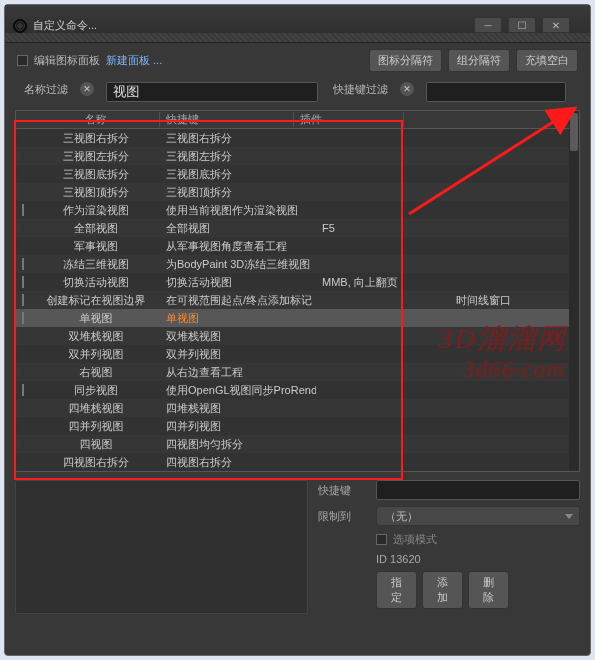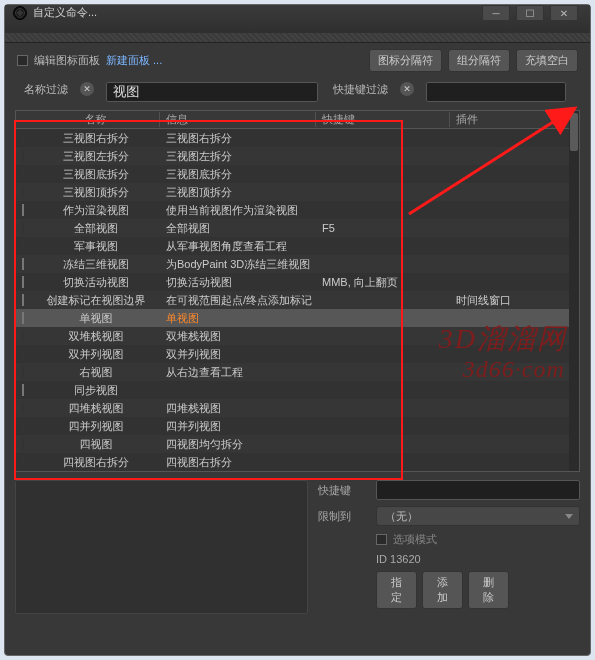--- a/index.html
+++ b/index.html
@@ -1,22 +1,22 @@
 <!DOCTYPE html>
 <html><head>
 <meta charset="utf-8">
 <style>
   * { box-sizing: border-box; margin: 0; padding: 0; }
   body { width: 595px; height: 660px; font-family: "Microsoft YaHei", sans-serif; font-size: 11px; position: relative; overflow: hidden; }
   .outer { background: #dde6f0; padding: 4px; width: 595px; height: 660px; }
   .window { width: 587px; height: 652px; background: #383838; border-radius: 4px; border: 1px solid #666; position: relative; }
   .titlebar {
     height: 28px; background: linear-gradient(#3a3a3a,#2f2f2f);
-    display: flex; align-items: flex-start; justify-content: space-between;
-    padding: 0 12px 0 8px; color: #d0d0d0;
+    display: flex; align-items: flex-end; justify-content: space-between;
+    padding: 0 20px 0 8px; color: #d0d0d0;
   }
   .titlebar-left { display: flex; align-items: center; gap: 6px; }
   .app-icon { width: 14px; height: 14px; background: radial-gradient(circle,#333 30%,#111 32%,#333 55%,#111 58%); border-radius: 50%; border:1px solid #000; }
   .win-controls { display: flex; gap: 6px; }
   .win-btn { width: 28px; height: 16px; background: #4a4a4a; border:1px solid #333; border-radius: 2px; display:flex; align-items:center; justify-content:center; color:#bbb; font-size:10px; cursor:pointer;}
   .strip { height: 10px; background: repeating-linear-gradient(45deg,#3a3a3a,#3a3a3a 2px,#424242 2px,#424242 4px); border-bottom:1px solid #222;}
   .toolbar { display:flex; align-items:center; justify-content:space-between; padding: 6px 12px; }
   .toolbar-left { display:flex; align-items:center; gap:6px; color:#bbb; }
   .checkbox { width:11px; height:11px; border:1px solid #666; background:#2a2a2a; display:inline-block; }
   .link { color:#7cb6ff; cursor:pointer; }
@@ -108,21 +108,20 @@
         <span>快捷键过滤</span>
         <span class="clear-x">✕</span>
         <input class="searchbox short" value="" style="">
       </div>
     </div>
 
     <div class="table-wrap">
       <div class="thead">
         <div class="col-icon"></div>
         <div class="col-name">名称</div>
-        <div class="col-info">信息</div>
         <div class="col-key">快捷键</div>
         <div class="col-plugin">插件</div>
       </div>
       <div class="tbody" id="tbody">
           <div class="row">
             <div class="col-icon"><span class="row-icon i1"></span></div>
             <div class="col-name">三视图右拆分</div>
             <div class="col-info">三视图右拆分</div>
             <div class="col-key"></div>
             <div class="col-plugin"></div>
@@ -214,20 +213,21 @@
           <div class="row">
             <div class="col-icon"><span class="row-icon i5"></span></div>
             <div class="col-name">右视图</div>
             <div class="col-info">从右边查看工程</div>
             <div class="col-key"></div>
             <div class="col-plugin"></div>
           </div>
           <div class="row">
             <div class="col-icon"><span class="row-icon i4"></span></div>
             <div class="col-name">同步视图</div>
+            <div class="col-info">使用OpenGL视图同步ProRend</div>
             <div class="col-key"></div>
             <div class="col-plugin"></div>
           </div>
           <div class="row">
             <div class="col-icon"><span class="row-icon i1"></span></div>
             <div class="col-name">四堆栈视图</div>
             <div class="col-info">四堆栈视图</div>
             <div class="col-key"></div>
             <div class="col-plugin"></div>
           </div>

